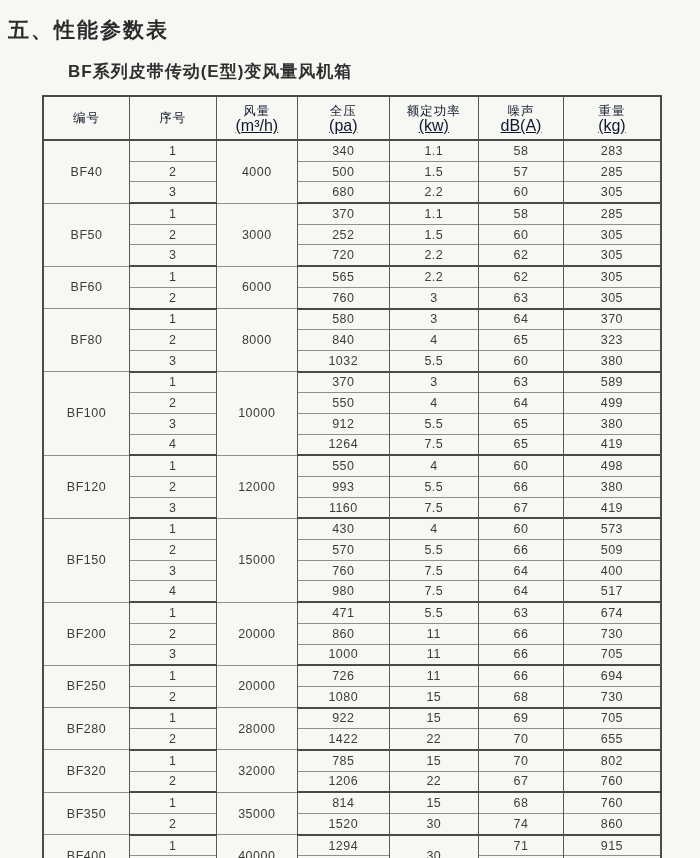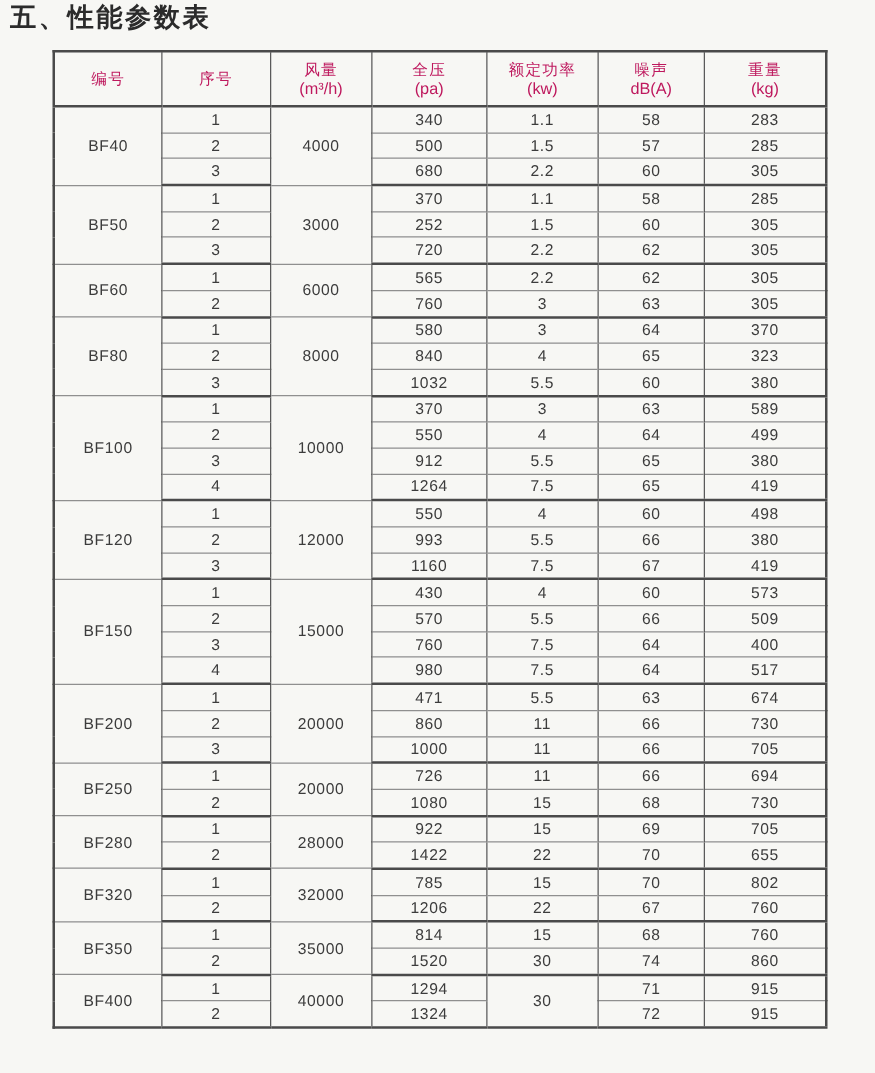--- a/index.html
+++ b/index.html
@@ -11,21 +11,21 @@
     height: 858px;
     background: #f7f7f4;
     font-family: "Liberation Sans", "DejaVu Sans", sans-serif;
     color: #3c3c3c;
     overflow: hidden;
   }
   .page {
     width: 640px;
     height: 858px;
     box-sizing: border-box;
-    padding-top: 0;
+    padding-top: 16px;
   }
   .page-title {
     margin: 0 0 0 8px;
     font-size: 21px;
     font-weight: bold;
     letter-spacing: 2px;
     color: #2b2b2b;
   }
   .table-subtitle {
     margin: 16px 0 0 68px;
@@ -50,24 +50,24 @@
   col.c-noise   { width: 13.7%; }
   col.c-weight  { width: 15.8%; }
   table.perf th {
     border: 1px solid #5a5a5a;
     border-bottom: 2px solid #4a4a4a;
     font-weight: normal;
     font-size: 12.5px;
     padding: 3px 0;
     height: 36px;
     vertical-align: middle;
-    color: #be185d;
+    color: #0f172a;
   }
   .h-label { line-height: 16px; letter-spacing: 1px; }
-  .h-unit  { line-height: 14px; font-size: 13px; }
+  .h-unit  { line-height: 14px; font-size: 16px; text-decoration: underline; }
   table.perf td {
     border-left: 1px solid #5a5a5a;
     border-right: 1px solid #5a5a5a;
     border-top: 1px solid #8f8f8f;
     text-align: center;
     vertical-align: middle;
     font-size: 12.5px;
     height: 19.7px;
     padding: 0;
     letter-spacing: 0.5px;
@@ -75,20 +75,21 @@
   }
   table.perf tr.group-end td {
     border-bottom: 2px solid #4a4a4a;
   }
 </style>
 </head>
 <body>
 
 <div class="page">
   <h1 class="page-title">五、性能参数表</h1>
+  <h2 class="table-subtitle">BF系列皮带传动(E型)变风量风机箱</h2>
 
   <table class="perf">
     <colgroup>
       <col class="c-model">
         <col class="c-seq">
         <col class="c-airflow">
       <col class="c-press">
         <col class="c-power">
         <col class="c-noise">
         <col class="c-weight">

